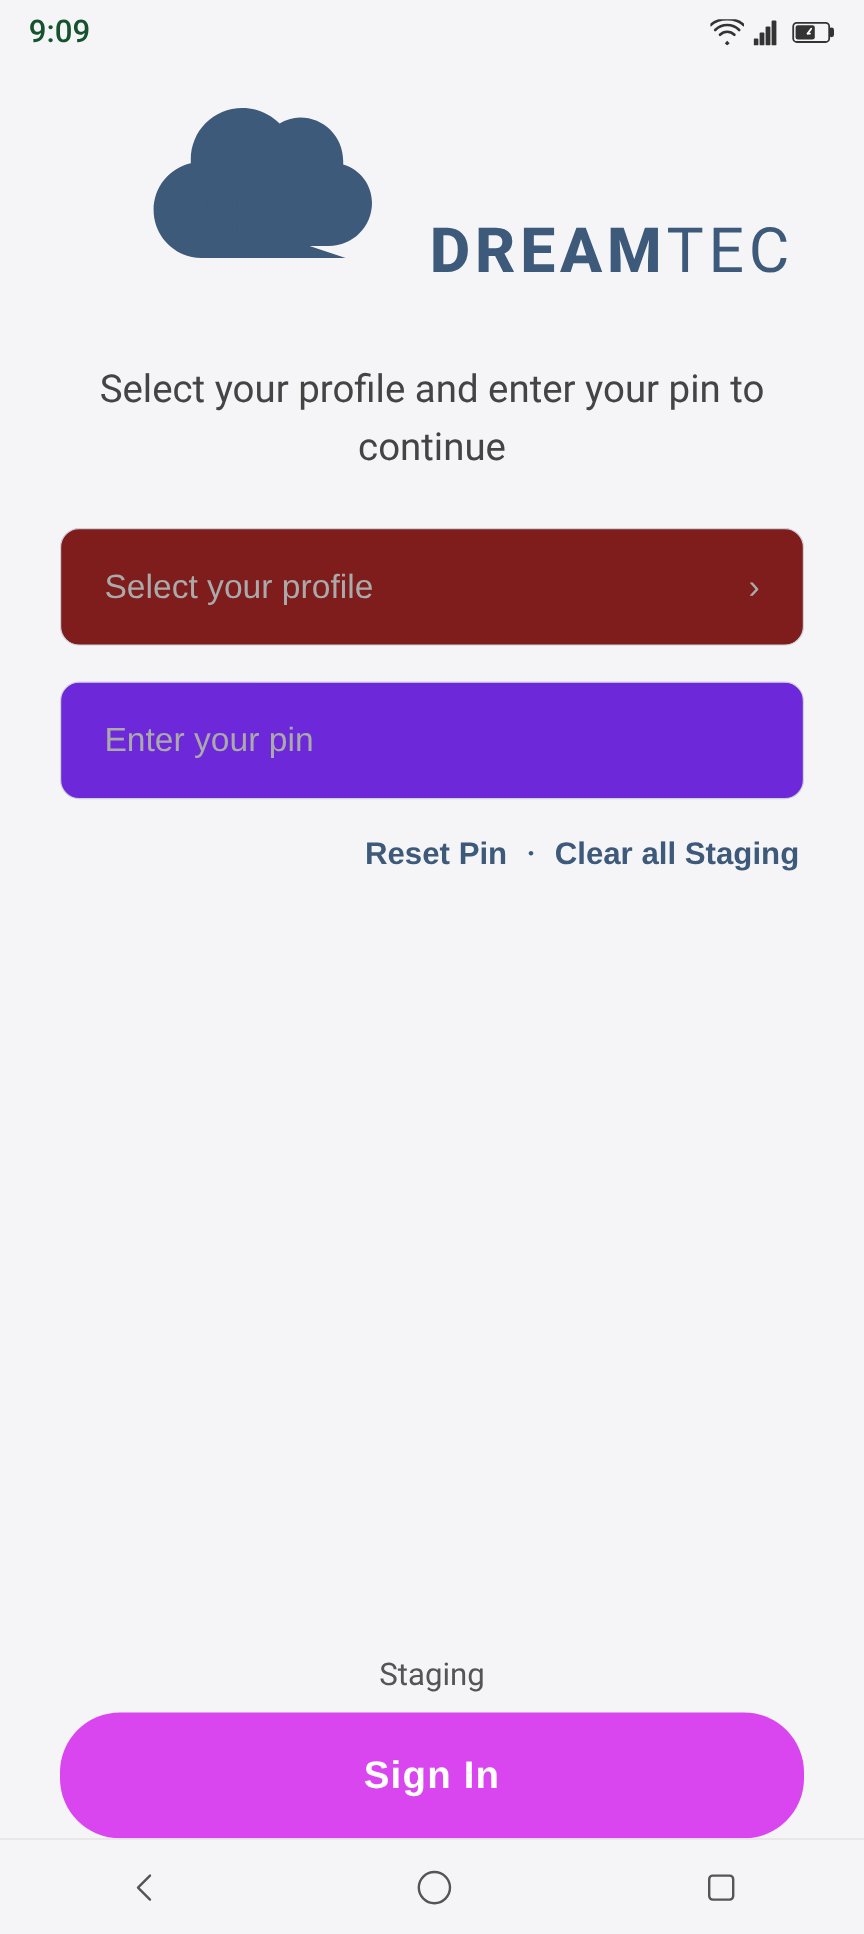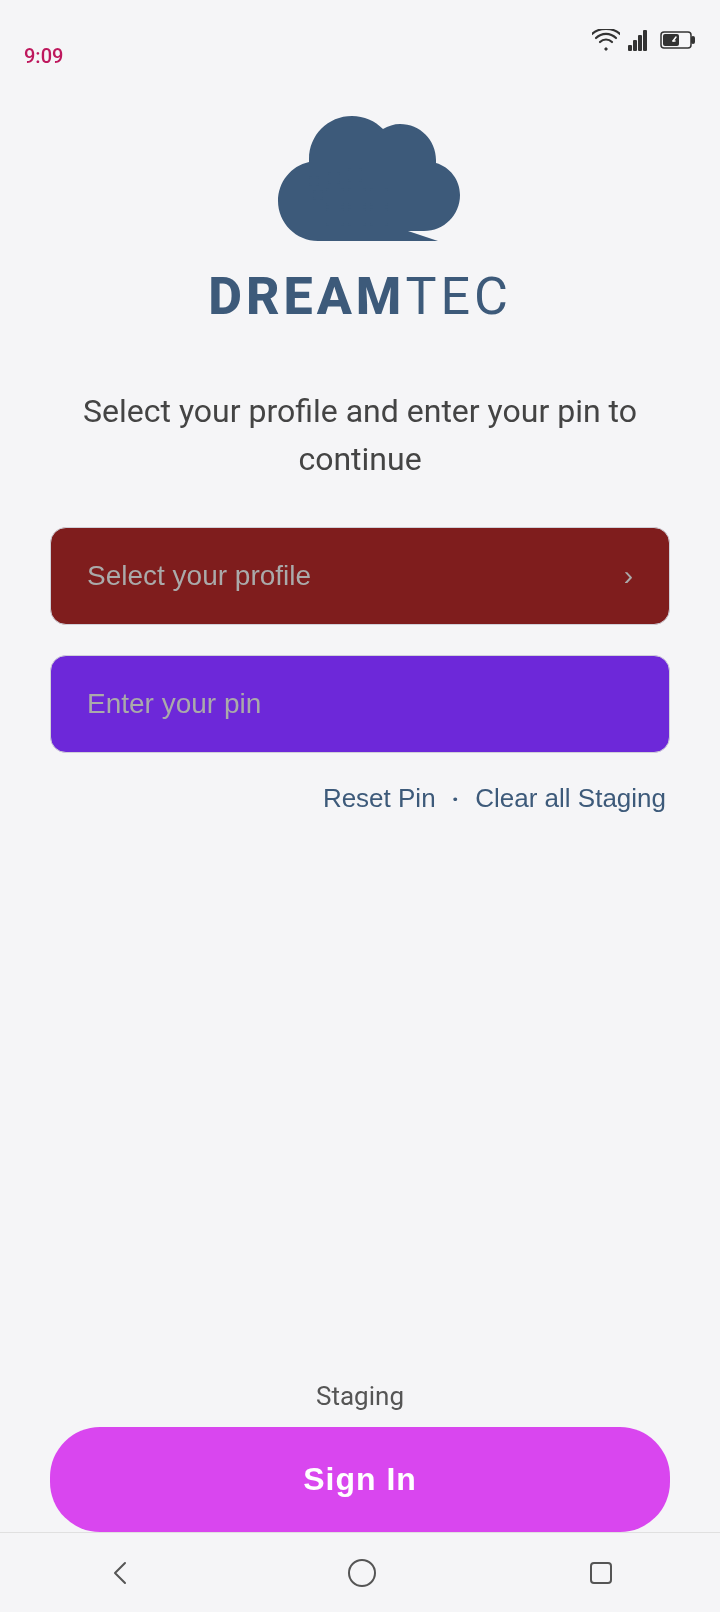--- a/index.html
+++ b/index.html
@@ -22,46 +22,45 @@
     
     .status-bar {
       display: flex;
       justify-content: space-between;
       align-items: center;
       padding: 12px 24px 8px;
       background: #f5f5f7;
     }
 
     .status-time {
-      font-size: 20px;
+      font-size: 26px;
       font-weight: 500;
-      color: #be185d;
-      margin-top: 32px;
+      color: #14532d;
     }
 
     .status-icons {
       display: flex;
       align-items: center;
       gap: 8px;
     }
 
     
     .main-content {
       flex: 1;
       display: flex;
       flex-direction: column;
       align-items: center;
       padding: 40px 50px 0;
     }
 
     
     .logo-section {
       display: flex;
-      flex-direction: column;
-      align-items: flex-start;
+      flex-direction: row;
+      align-items: flex-end;
       margin-bottom: 60px;
     }
 
     .logo-text {
       font-size: 52px;
       font-weight: 400;
       color: #3d5a7a;
       letter-spacing: 4px;
     }
 
@@ -130,21 +129,21 @@
       display: flex;
       justify-content: flex-end;
       align-items: center;
       gap: 16px;
       padding-right: 4px;
     }
 
     .link-btn {
       font-size: 26px;
       color: #3d5a7a;
-      font-weight: 400;
+      font-weight: 700;
       background: none;
       border: none;
       cursor: pointer;
     }
 
     .dot-separator {
       color: #3d5a7a;
       font-size: 26px;
       font-weight: 600;
     }

